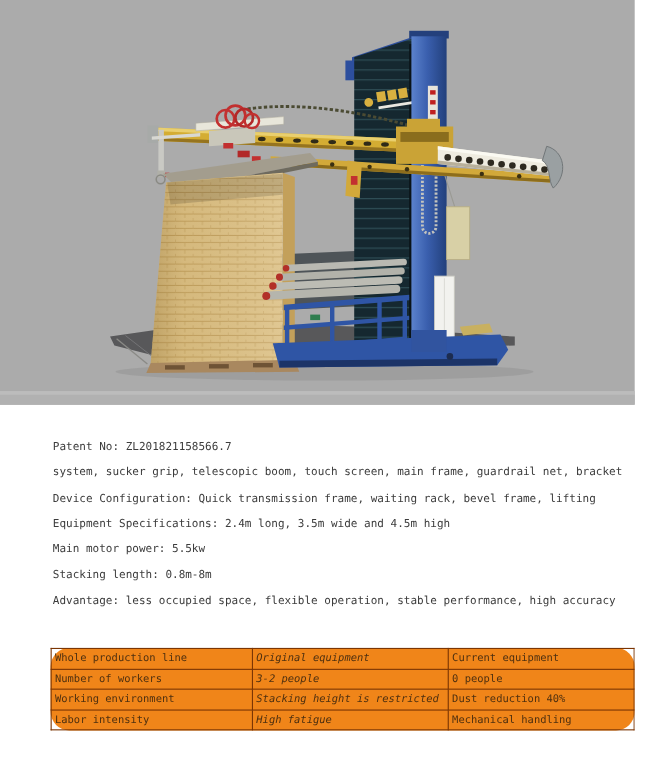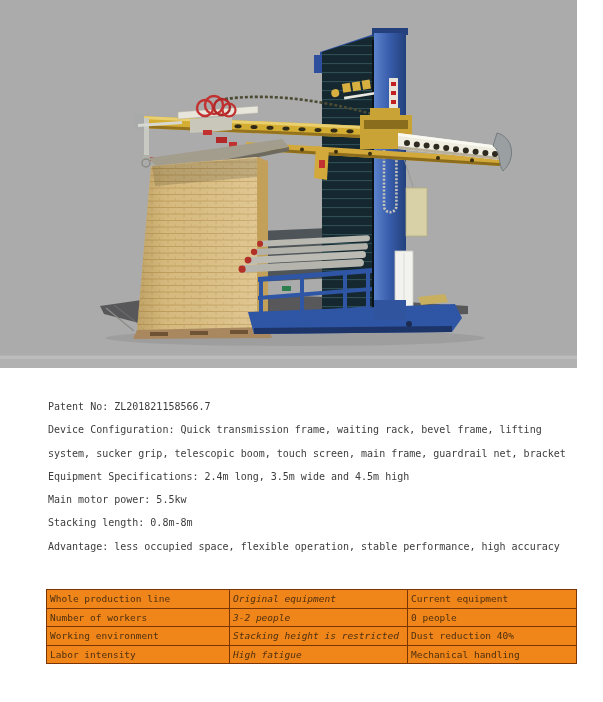--- a/index.html
+++ b/index.html
@@ -25,20 +25,21 @@
     white-space:nowrap;
   }
   table.cmp{
     position:absolute;left:46px;top:589px;
     width:510px;
     border-collapse:collapse;
     table-layout:fixed;
     background:#f08519;
     font-size:9.5px;
     color:#4e3010;
+    border-radius:17px;
   }
   table.cmp td{
     border:1.6px solid #7b3504;
     height:17.5px;
     padding:0 3px;
     white-space:nowrap;
     overflow:hidden;
   }
   td.c0{width:176px;}
   td.c1{width:171px;font-style:italic;}
@@ -240,22 +241,22 @@
         <polygon points="254,328 452,326 452,332 254,334" fill="#1c3468"></polygon>
         <polygon points="418,297 445,294 448,302 421,305" fill="#c8b060"></polygon>
         <circle cx="409" cy="324" r="3" fill="#1c2c50"></circle>
         <rect x="374" y="300" width="32" height="20" fill="#31549f"></rect>
       </g>
     </svg>
   </div>
 
   <div class="info">
     <div>Patent No: ZL201821158566.7</div>
+    <div>system, sucker grip, telescopic boom, touch screen, main frame, guardrail net, bracket</div>
     <div>Device Configuration: Quick transmission frame, waiting rack, bevel frame, lifting</div>
-    <div>system, sucker grip, telescopic boom, touch screen, main frame, guardrail net, bracket</div>
     <div>Equipment Specifications: 2.4m long, 3.5m wide and 4.5m high</div>
     <div>Main motor power: 5.5kw</div>
     <div>Stacking length: 0.8m-8m</div>
     <div>Advantage: less occupied space, flexible operation, stable performance, high accuracy</div>
   </div>
 
   <table class="cmp">
     <tbody>
       <tr>
         <td class="c0">Whole production line</td>

